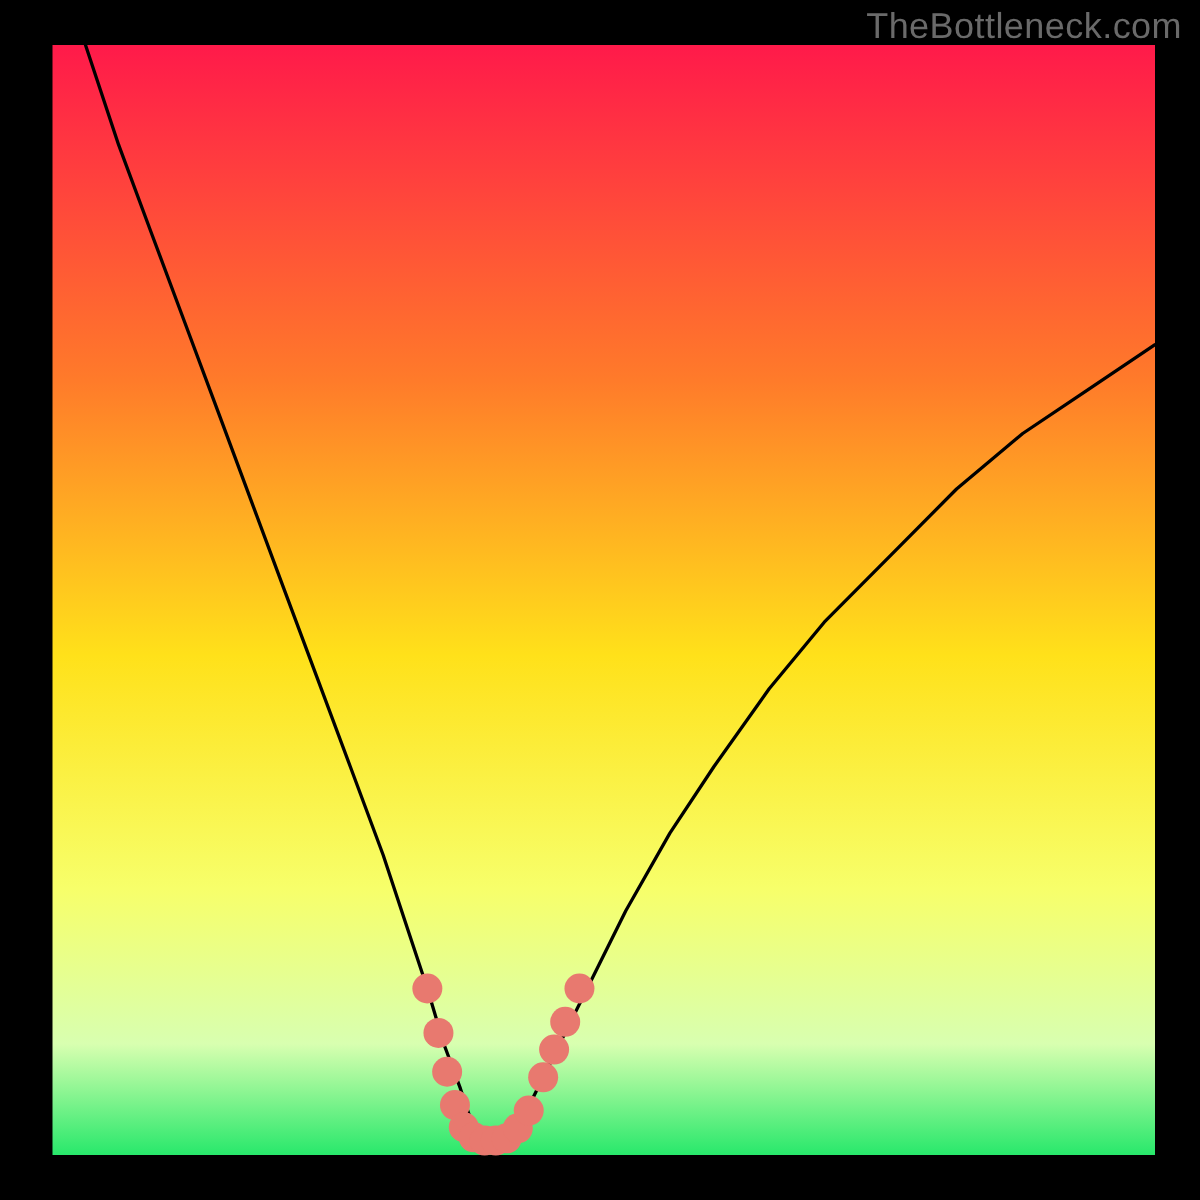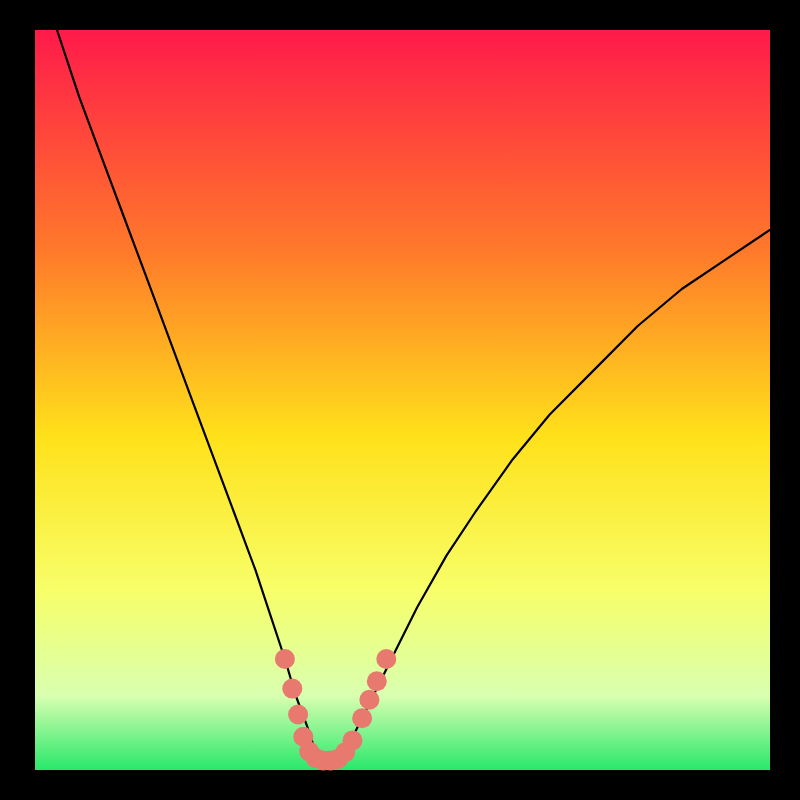--- a/index.html
+++ b/index.html
@@ -32,20 +32,21 @@
   svg {
     position: absolute;
     top: 0;
     left: 0;
   }
 </style>
 </head>
 <body>
 
 <div class="frame">
+  <div class="watermark">TheBottleneck.com</div>
   <svg id="plot" width="800" height="800">
       <defs>
         <linearGradient id="bg" x1="0" y1="0" x2="0" y2="1">
           <stop offset="0%" stop-color="#ff1a4a"></stop>
           <stop offset="30%" stop-color="#ff7a2a"></stop>
           <stop offset="55.00000000000001%" stop-color="#ffe11a"></stop>
           <stop offset="76%" stop-color="#f7ff6a"></stop>
           <stop offset="90%" stop-color="#d8ffb0"></stop>
           <stop offset="100%" stop-color="#28e86b"></stop>
         </linearGradient>

